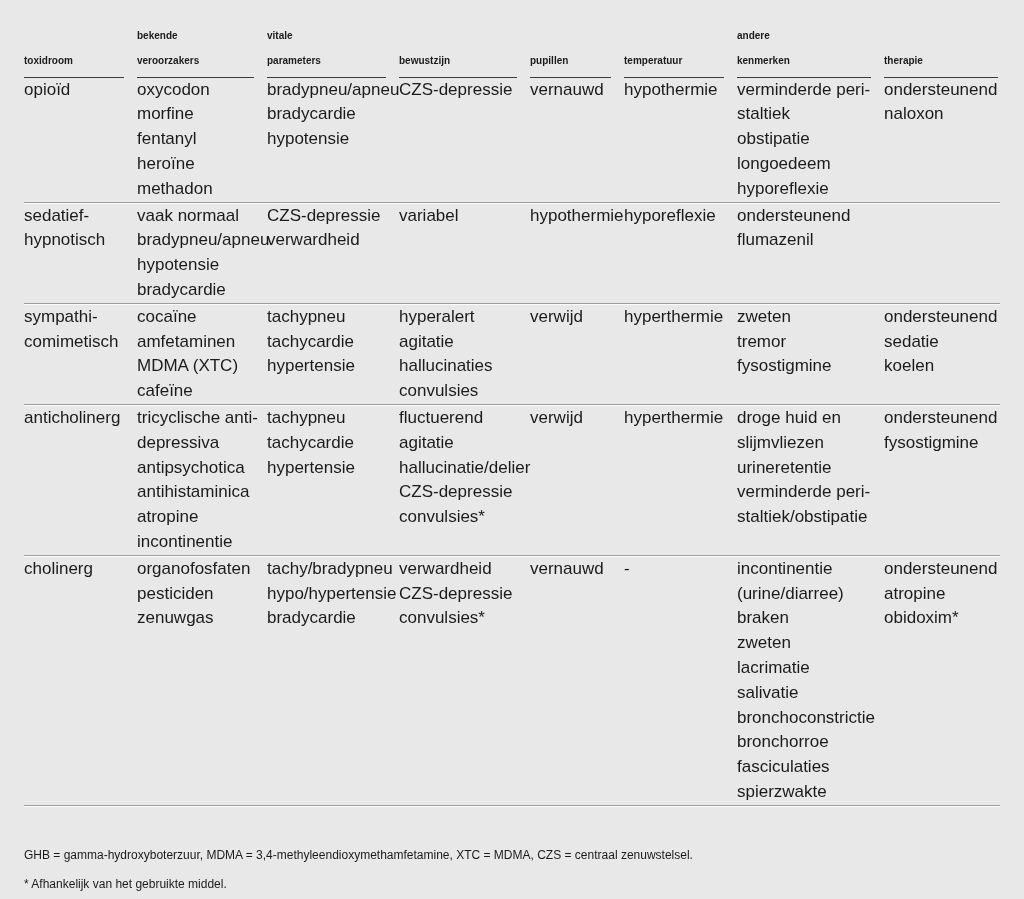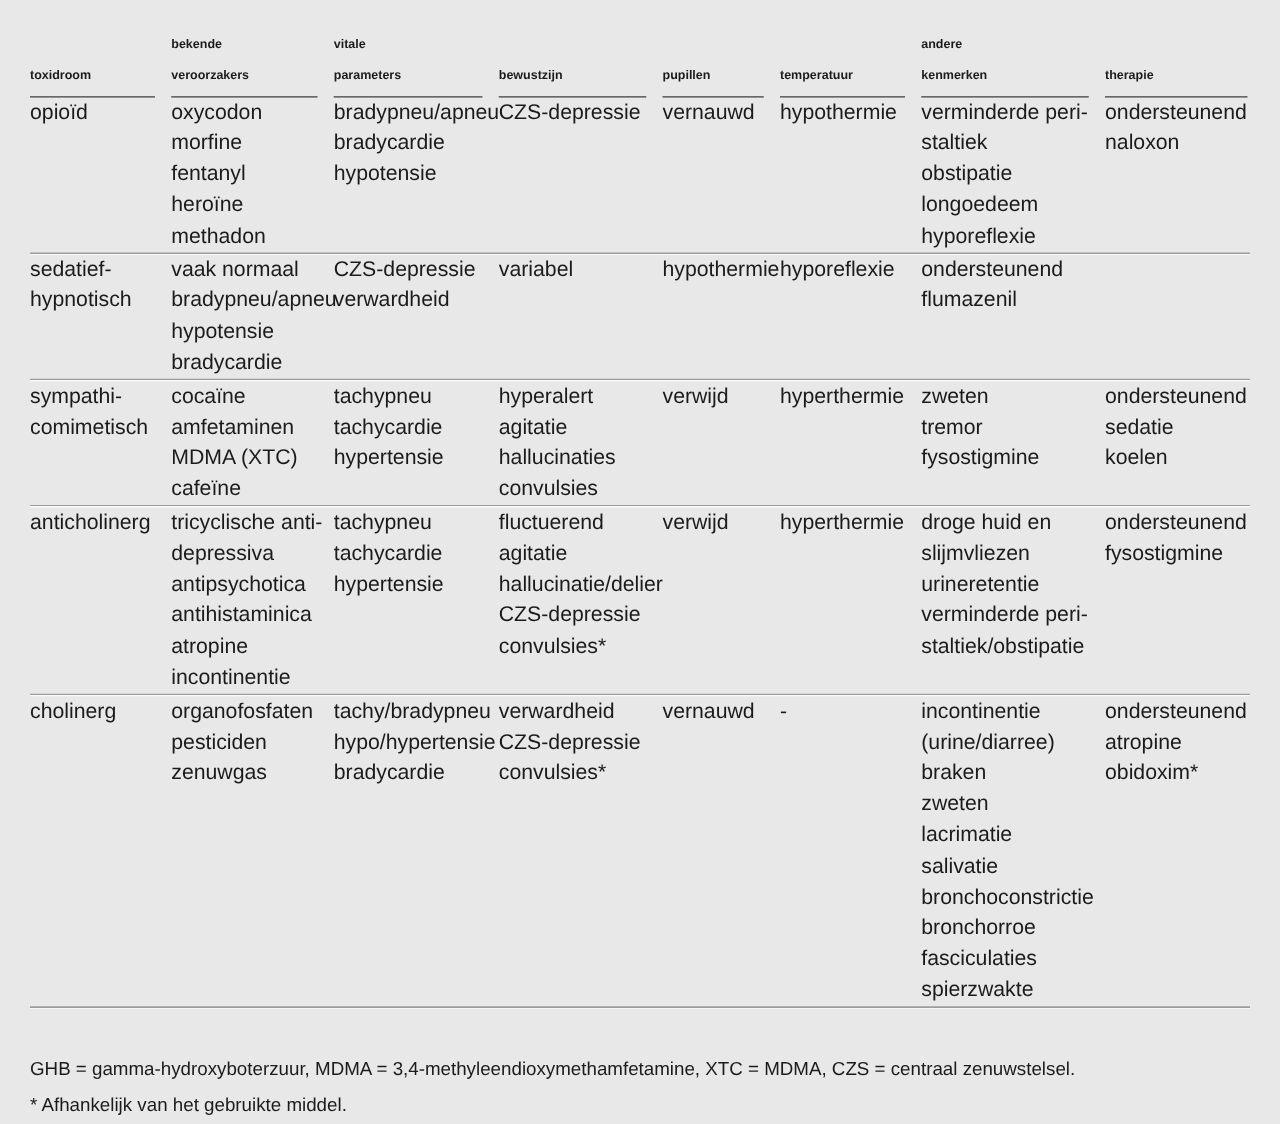--- a/index.html
+++ b/index.html
@@ -43,21 +43,21 @@
     line-height:24.8px;
     white-space:nowrap;
     padding-right:5px;
   }
   .sep{
     height:2px;
     background:linear-gradient(to bottom,#9c9c9c 0,#9c9c9c 1px,#fbfbfb 1px,#fbfbfb 2px);
   }
   .footnotes{
     margin-top:34px;
-    font-size:15px;
+    font-size:12px;
     line-height:29px;
   }
 </style>
 </head>
 <body>
 
 <div class="page">
   <div id="table">
     <div class="grid-row thead" id="thead">
         <div class="hcell">

